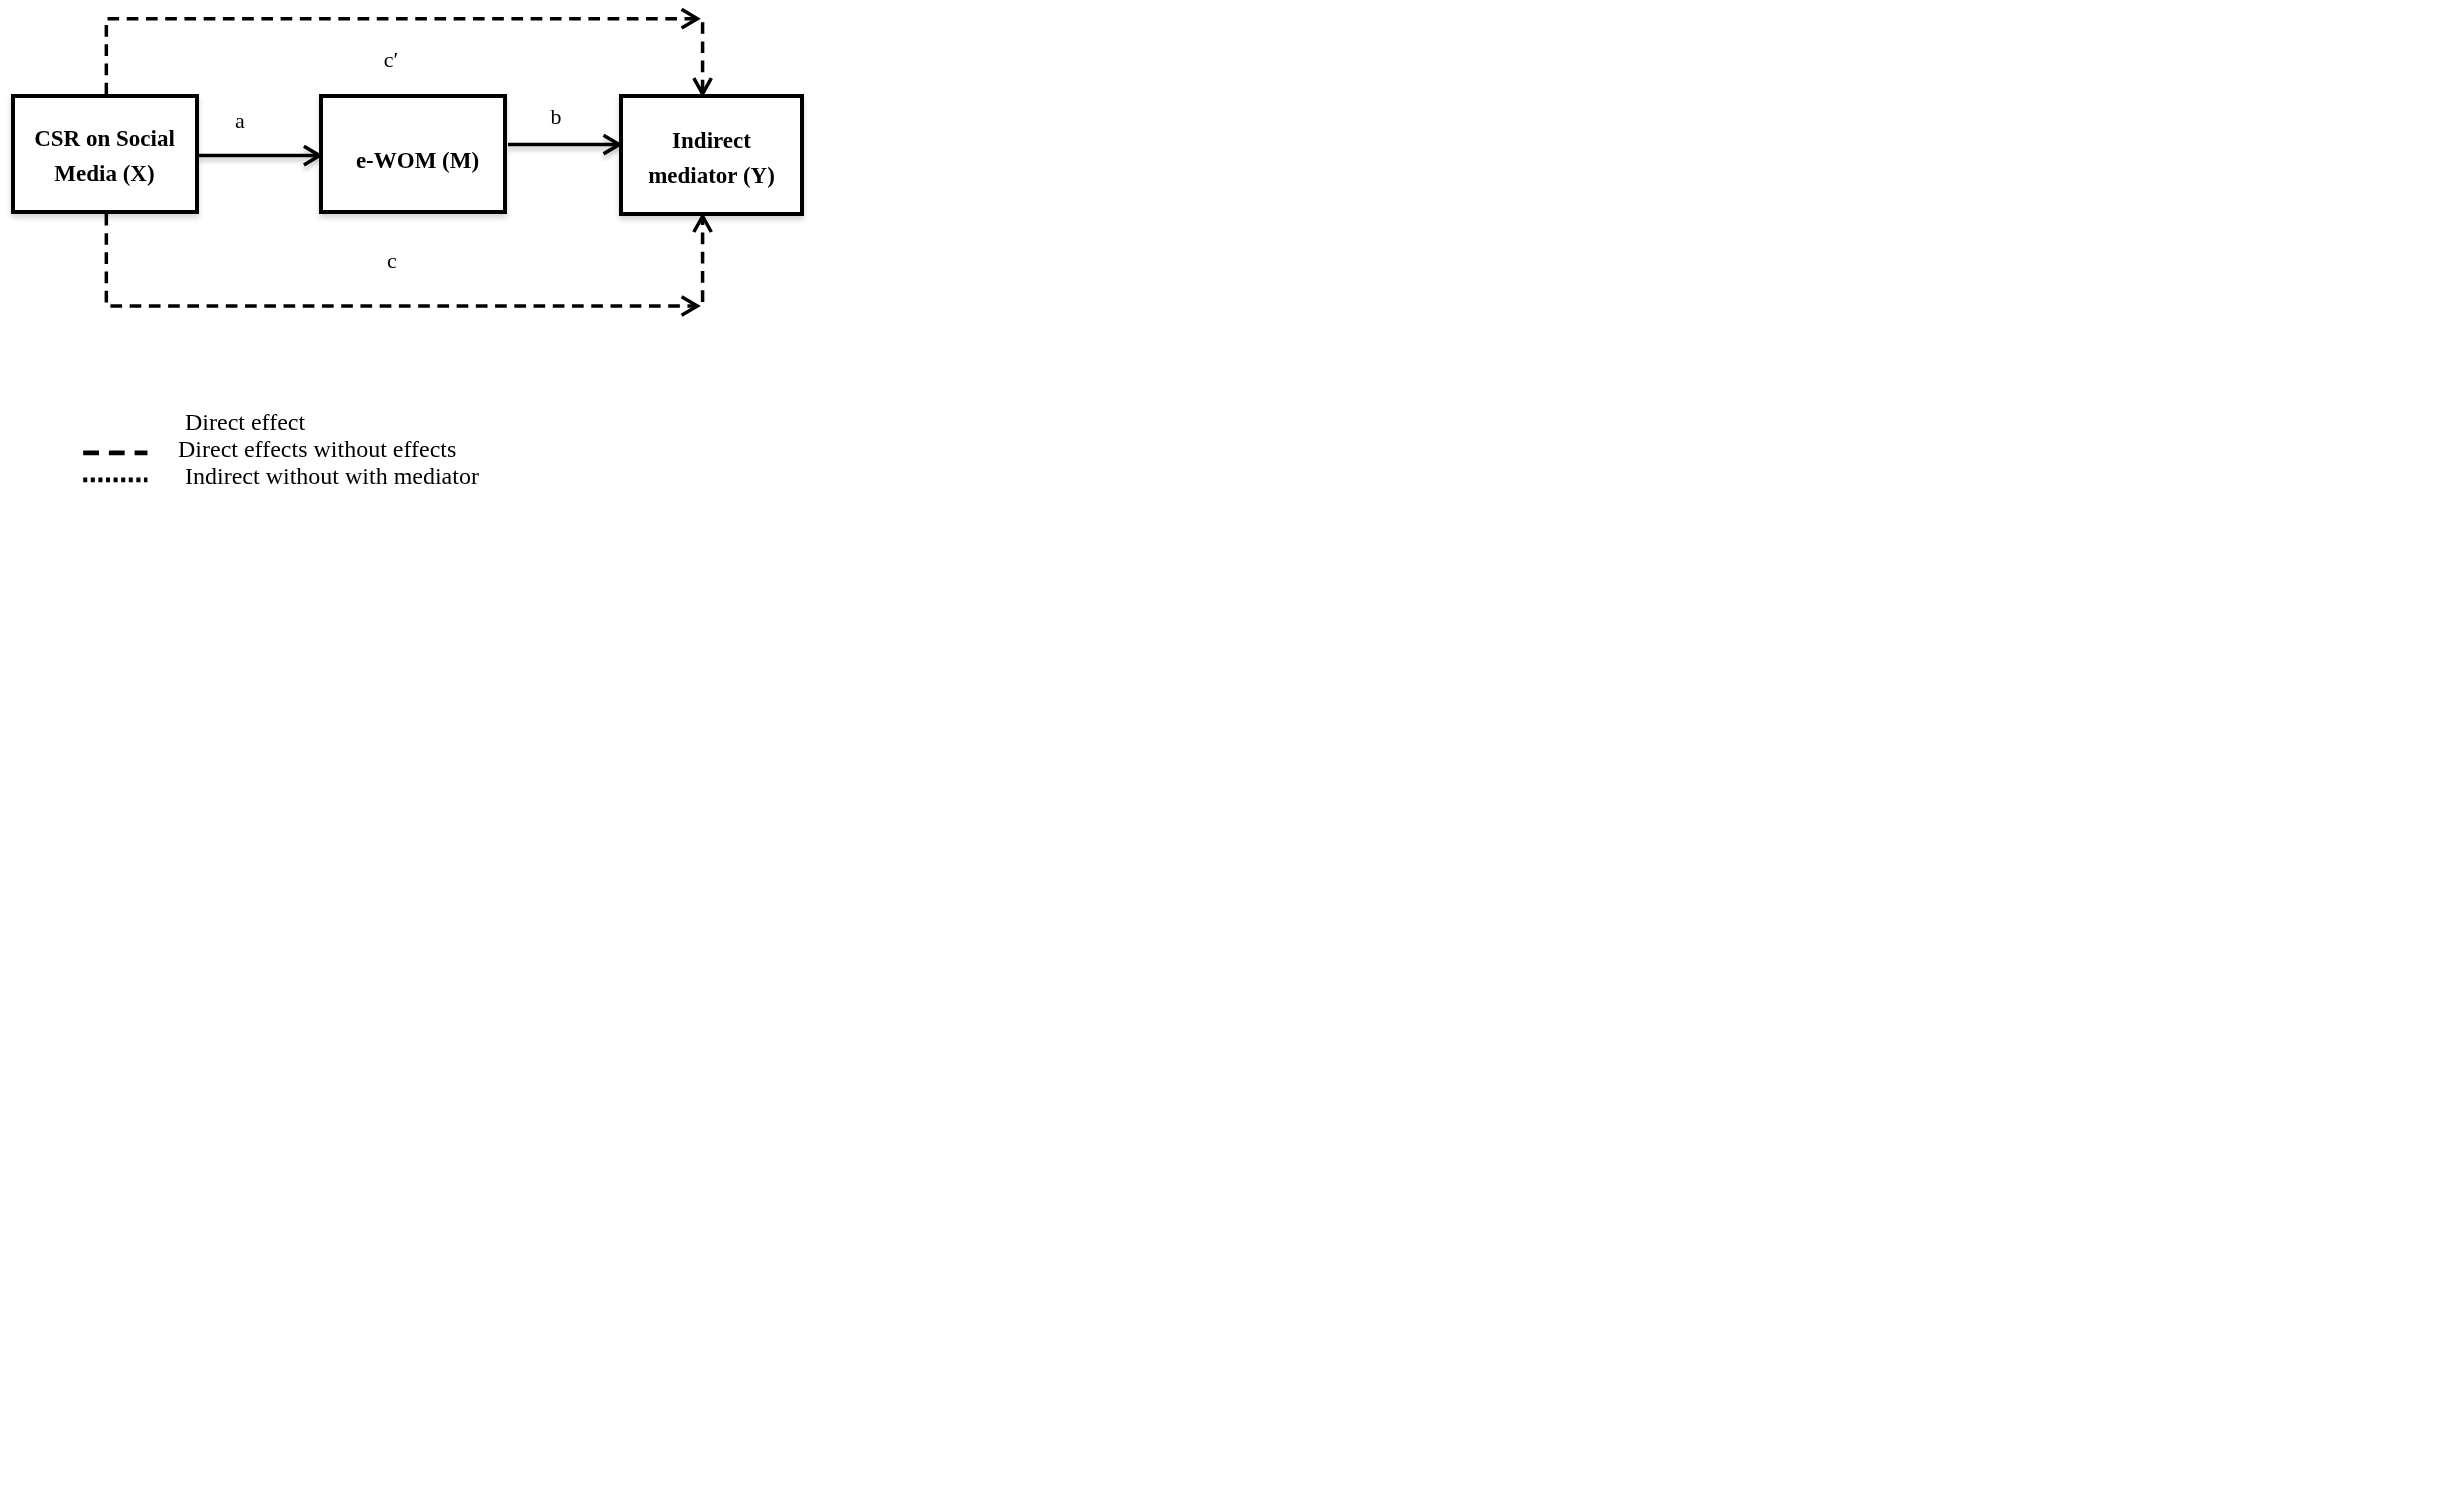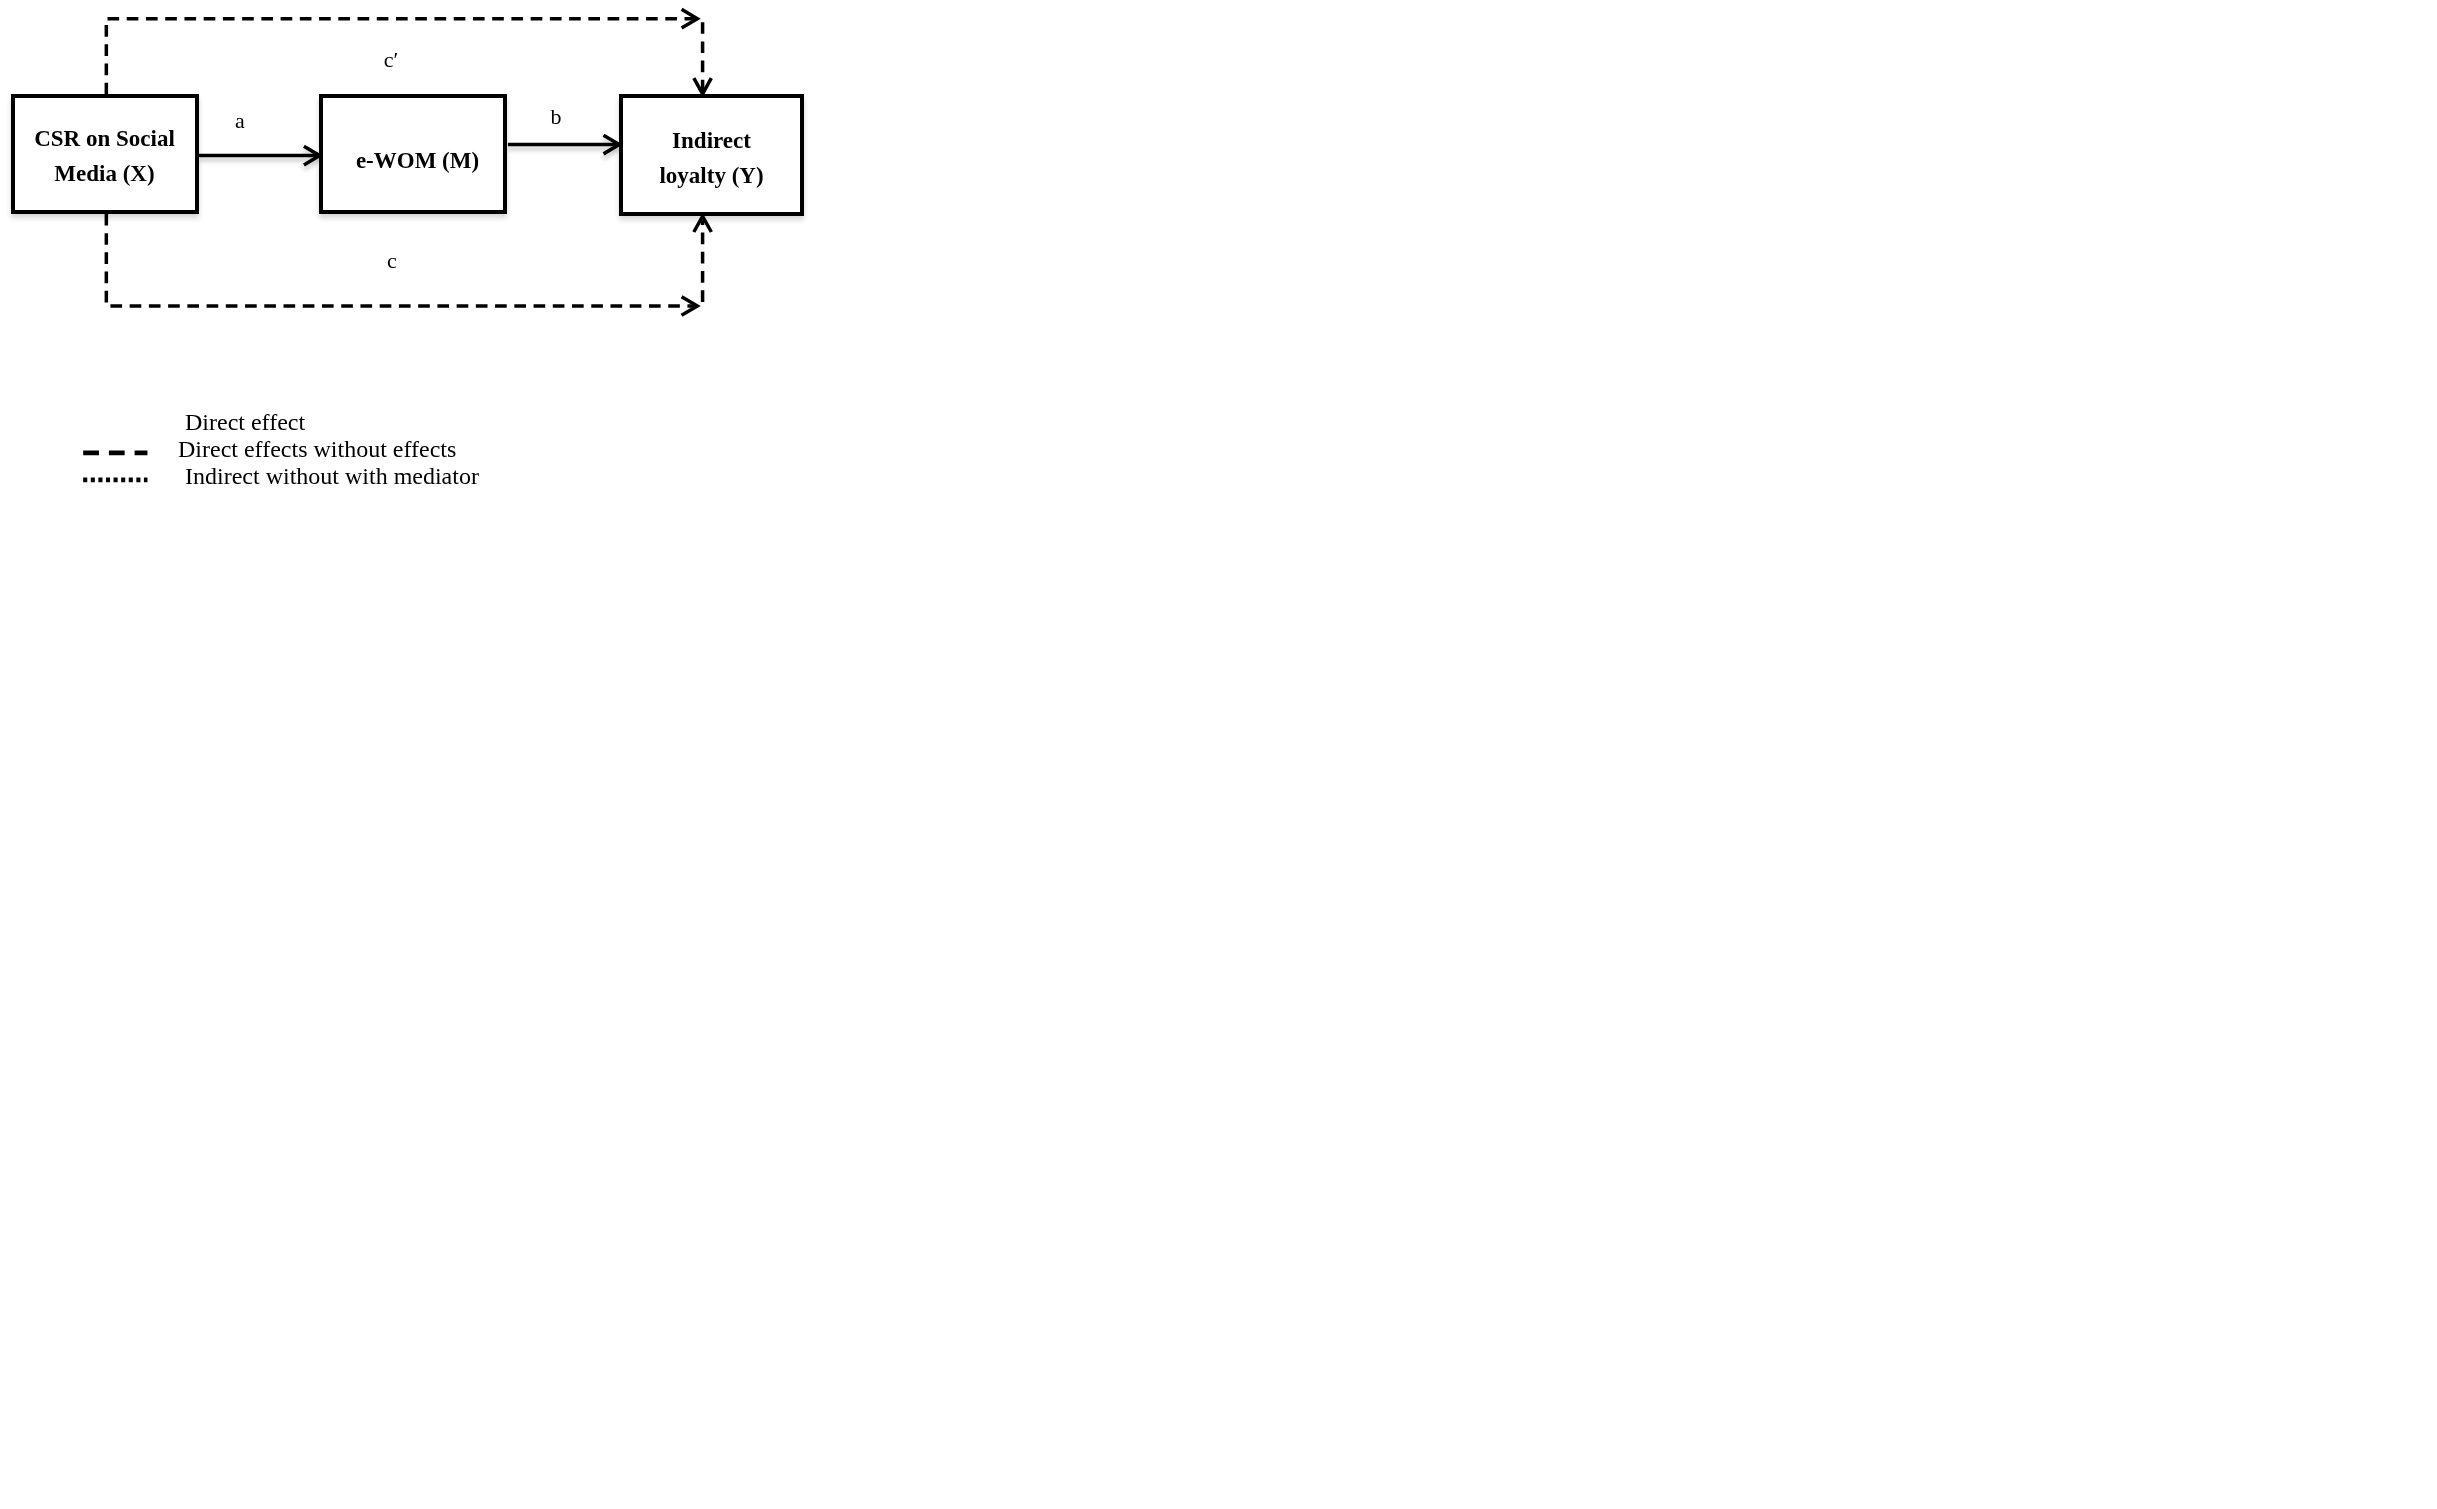--- a/index.html
+++ b/index.html
@@ -93,21 +93,21 @@
     <span>CSR on Social</span>
     <span>Media (X)</span>
   </div>
 
   <div class="box box-m">
     <span>e-WOM (M)</span>
   </div>
 
   <div class="box box-y">
     <span>Indirect</span>
-    <span>loyalty (Y)</span>
+    <span>mediator (Y)</span>
   </div>
 
   <span class="pathlabel lbl-a">a</span>
   <span class="pathlabel lbl-b">b</span>
   <span class="pathlabel lbl-cp">c′</span>
   <span class="pathlabel lbl-c">c</span>
 
   <div class="legend">
 
     <div class="legend-row row-solid">

